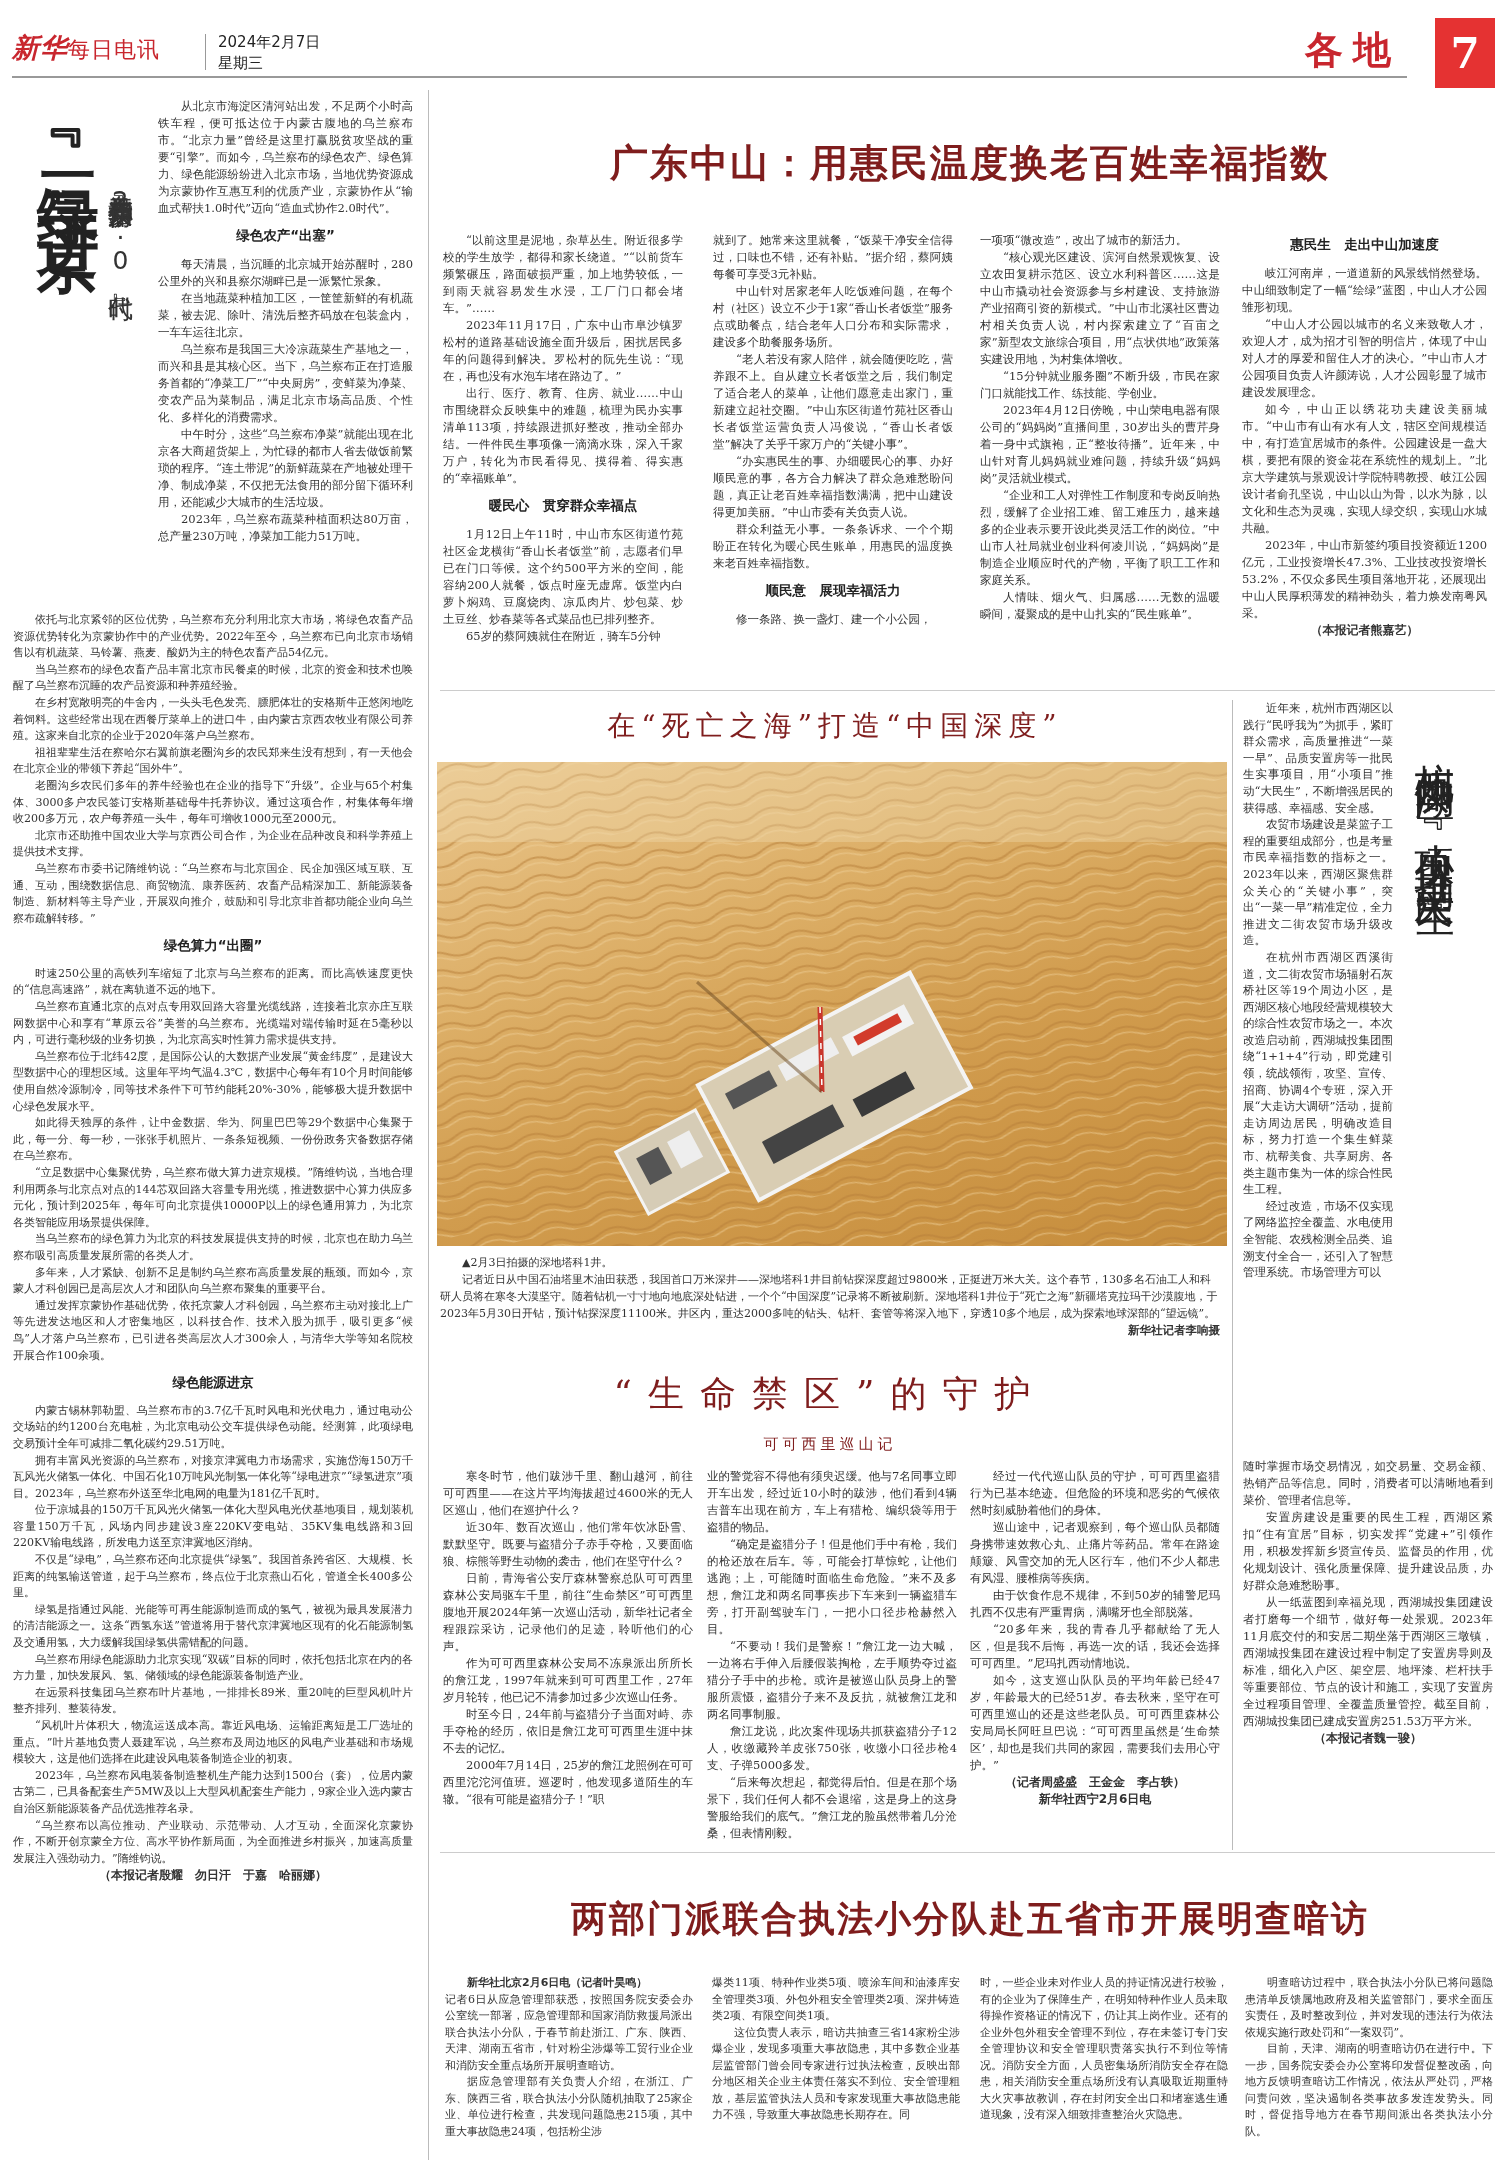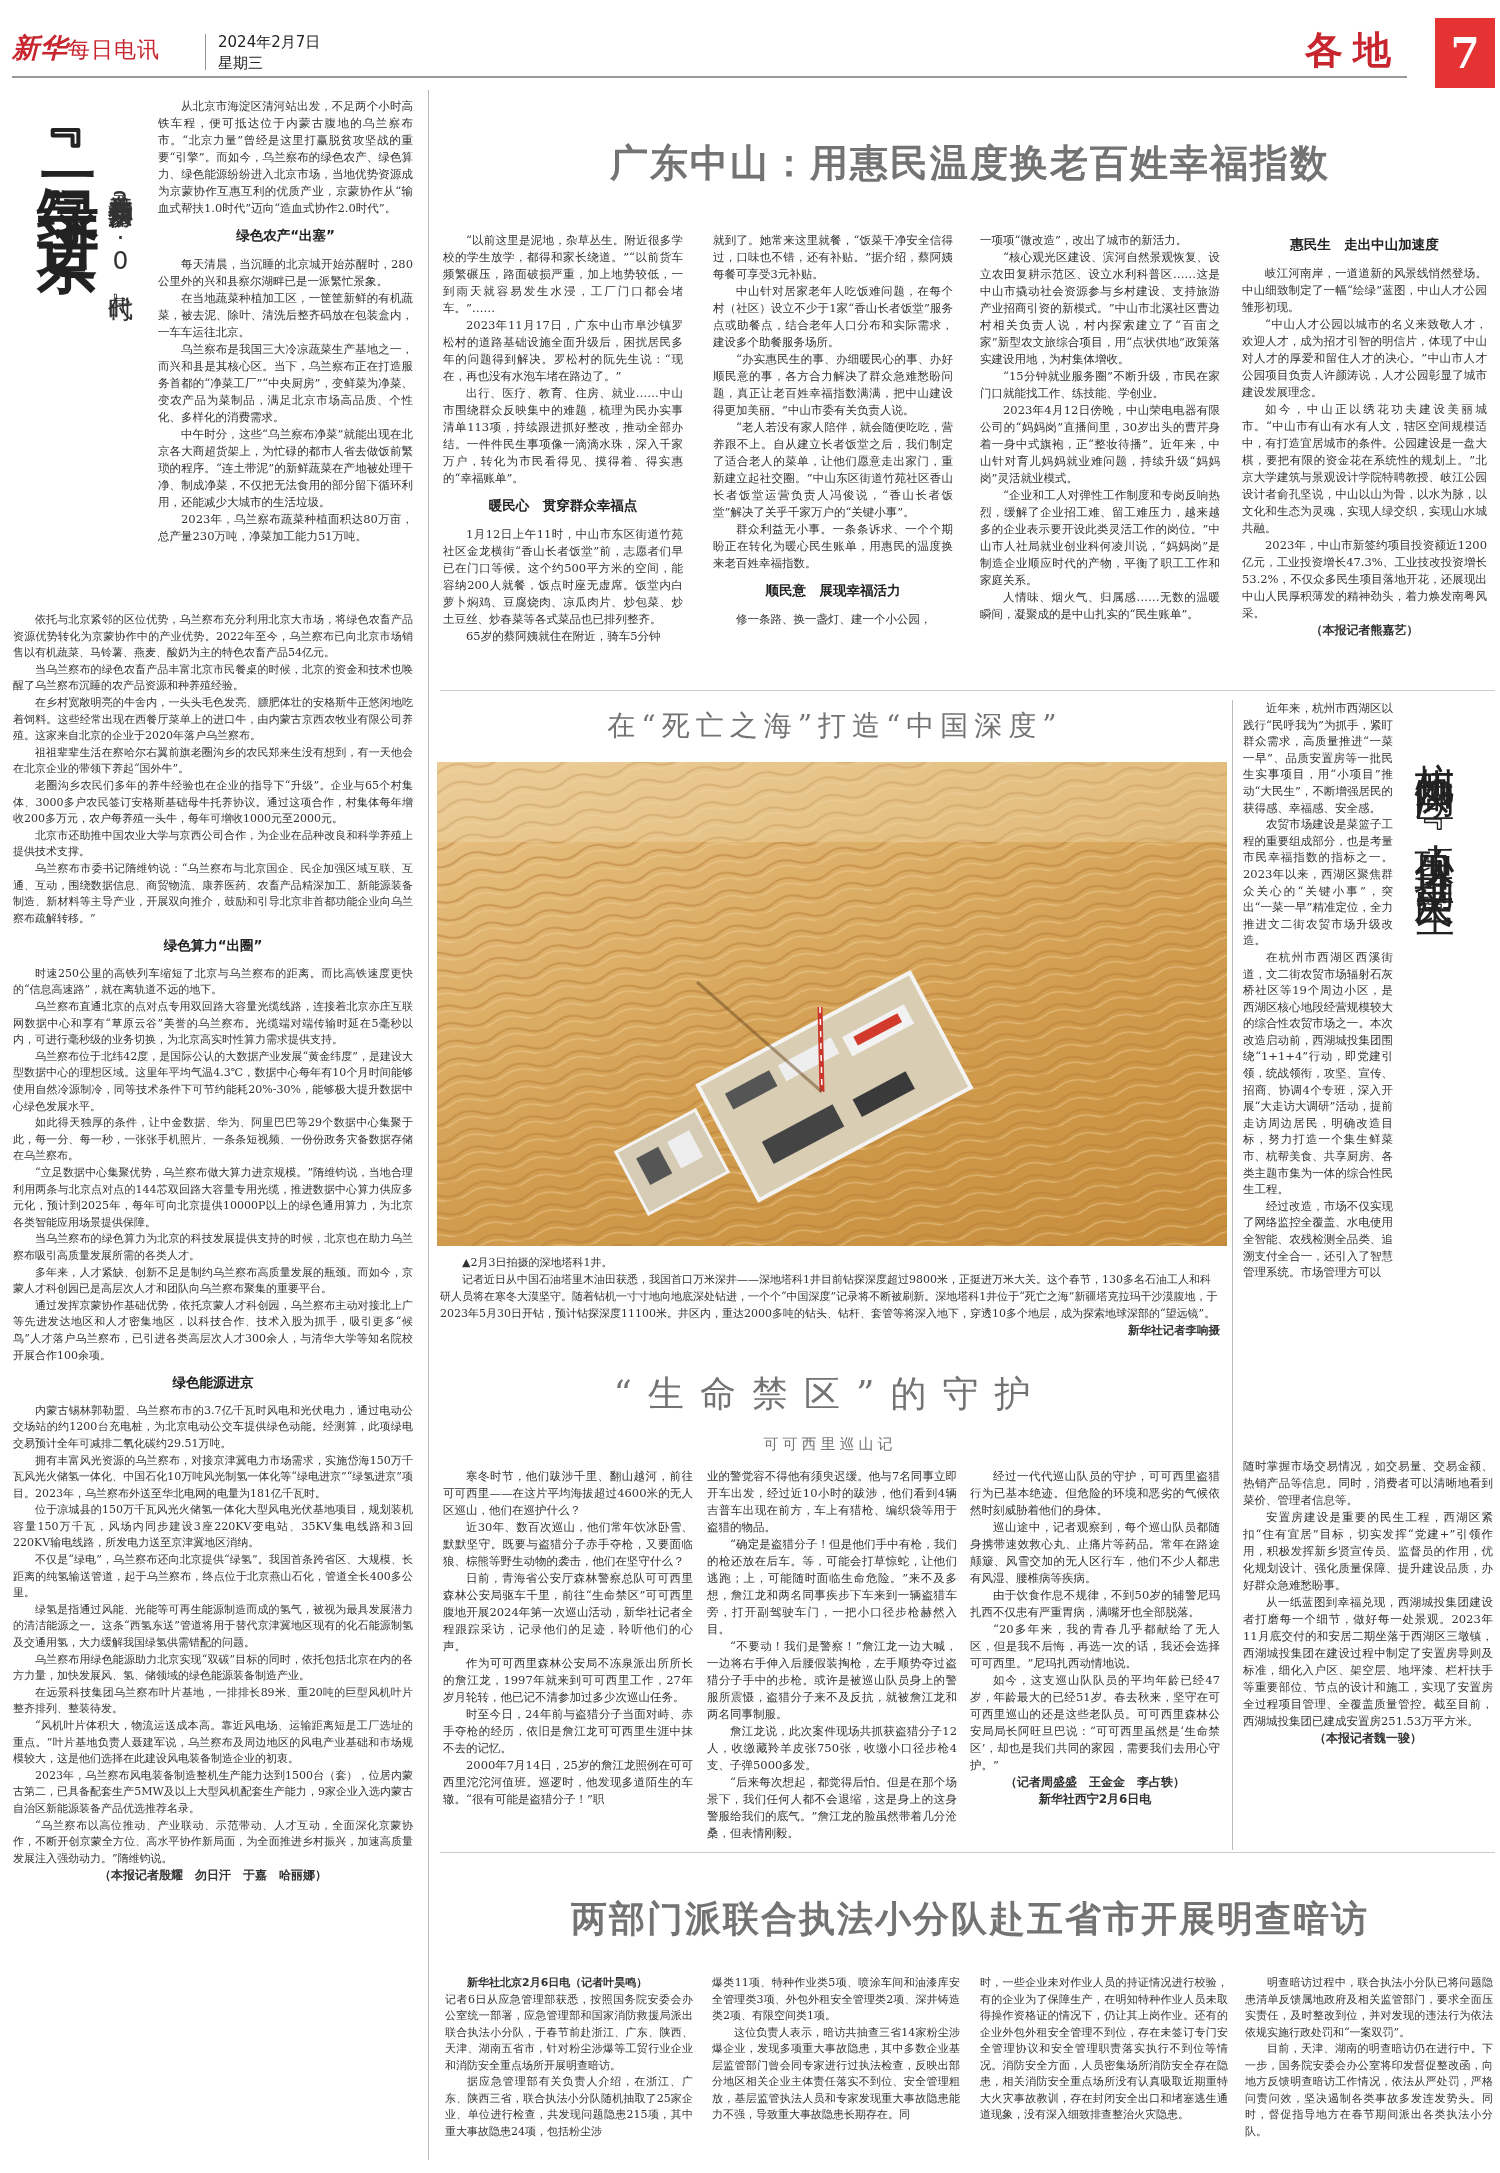--- a/index.html
+++ b/index.html
@@ -11,21 +11,21 @@
 .masthead-sep{left:205px;top:34px;width:1px;height:36px;background:#999}
 .masthead-date{left:218px;top:32px;font-family:"DejaVu Sans",sans-serif;font-size:15px;line-height:21px;color:#222}
 .masthead-rule{left:12px;top:76px;width:1395px;height:2px;background:#999}
 .section-name{left:1305px;top:25px;font-size:38px;color:#c8262e;letter-spacing:10px;font-weight:bold}
 .page-num{left:1435px;top:18px;width:60px;height:70px;background:#e53232;color:#fff;font-size:42px;font-weight:bold;display:flex;align-items:center;justify-content:center}
 .vtitle{writing-mode:vertical-rl;text-orientation:upright;font-weight:bold;color:#222}
 .body-text{font-size:11.5px;line-height:17px;color:#333;text-align:justify}
 .body-text p{text-indent:2em}
 .sub-head{font-family:"DejaVu Sans",sans-serif;font-weight:bold;text-align:center;font-size:13.5px;color:#222;margin:10px 0 12px}
 .byline{text-align:center;font-family:"DejaVu Sans",sans-serif;font-weight:bold;font-size:12px;color:#333}
-.headline{font-family:"DejaVu Serif",serif;font-weight:bold;color:#737373;text-align:center}
+.headline{font-family:"DejaVu Serif",serif;font-weight:bold;color:#7f1d1d;text-align:center}
 .rule-v{background:#bbb;width:1px}
 .photo{overflow:hidden;background:linear-gradient(160deg,#e9c489 0%,#dcae66 35%,#d19c4e 60%,#c68d3c 100%)}
 .caption{font-size:11px;line-height:17px;color:#333}
 .caption p{text-indent:2em}
 .credit{font-family:"DejaVu Sans",sans-serif;font-weight:bold;font-size:11.5px;text-align:right;color:#333}
 .col{position:absolute}
 </style>
 </head>
 <body>
 
@@ -93,22 +93,22 @@
   <p>“以前这里是泥地，杂草丛生。附近很多学校的学生放学，都得和家长绕道。”“以前货车频繁碾压，路面破损严重，加上地势较低，一到雨天就容易发生水浸，工厂门口都会堵车。”……</p>
   <p>2023年11月17日，广东中山市阜沙镇罗松村的道路基础设施全面升级后，困扰居民多年的问题得到解决。罗松村的阮先生说：“现在，再也没有水泡车堵在路边了。”</p>
   <p>出行、医疗、教育、住房、就业……中山市围绕群众反映集中的难题，梳理为民办实事清单113项，持续跟进抓好整改，推动全部办结。一件件民生事项像一滴滴水珠，深入千家万户，转化为市民看得见、摸得着、得实惠的“幸福账单”。</p>
   <div class="sub-head">暖民心　贯穿群众幸福点</div>
   <p>1月12日上午11时，中山市东区街道竹苑社区金龙横街“香山长者饭堂”前，志愿者们早已在门口等候。这个约500平方米的空间，能容纳200人就餐，饭点时座无虚席。饭堂内白萝卜焖鸡、豆腐烧肉、凉瓜肉片、炒包菜、炒土豆丝、炒春菜等各式菜品也已排列整齐。</p>
   <p>65岁的蔡阿姨就住在附近，骑车5分钟</p>
 </div>
 <div class="col body-text" style="left:713px;top:232px;width:240px">
   <p style="text-indent:0">就到了。她常来这里就餐，“饭菜干净安全信得过，口味也不错，还有补贴。”据介绍，蔡阿姨每餐可享受3元补贴。</p>
   <p>中山针对居家老年人吃饭难问题，在每个村（社区）设立不少于1家“香山长者饭堂”服务点或助餐点，结合老年人口分布和实际需求，建设多个助餐服务场所。</p>
+  <p>“老人若没有家人陪伴，就会随便吃吃，营养跟不上。自从建立长者饭堂之后，我们制定了适合老人的菜单，让他们愿意走出家门，重新建立起社交圈。”中山东区街道竹苑社区香山长者饭堂运营负责人冯俊说，“香山长者饭堂”解决了关乎千家万户的“关键小事”。</p>
   <p>“办实惠民生的事、办细暖民心的事、办好顺民意的事，各方合力解决了群众急难愁盼问题，真正让老百姓幸福指数满满，把中山建设得更加美丽。”中山市委有关负责人说。</p>
-  <p>“老人若没有家人陪伴，就会随便吃吃，营养跟不上。自从建立长者饭堂之后，我们制定了适合老人的菜单，让他们愿意走出家门，重新建立起社交圈。”中山东区街道竹苑社区香山长者饭堂运营负责人冯俊说，“香山长者饭堂”解决了关乎千家万户的“关键小事”。</p>
   <p>群众利益无小事。一条条诉求、一个个期盼正在转化为暖心民生账单，用惠民的温度换来老百姓幸福指数。</p>
   <div class="sub-head">顺民意　展现幸福活力</div>
   <p>修一条路、换一盏灯、建一个小公园，</p>
 </div>
 <div class="col body-text" style="left:980px;top:232px;width:240px">
   <p style="text-indent:0">一项项“微改造”，改出了城市的新活力。</p>
   <p>“核心观光区建设、滨河自然景观恢复、设立农田复耕示范区、设立水利科普区……这是中山市撬动社会资源参与乡村建设、支持旅游产业招商引资的新模式。”中山市北溪社区曹边村相关负责人说，村内探索建立了“百亩之家”新型农文旅综合项目，用“点状供地”政策落实建设用地，为村集体增收。</p>
   <p>“15分钟就业服务圈”不断升级，市民在家门口就能找工作、练技能、学创业。</p>
   <p>2023年4月12日傍晚，中山荣电电器有限公司的“妈妈岗”直播间里，30岁出头的曹芹身着一身中式旗袍，正“整妆待播”。近年来，中山针对育儿妈妈就业难问题，持续升级“妈妈岗”灵活就业模式。</p>
   <p>“企业和工人对弹性工作制度和专岗反响热烈，缓解了企业招工难、留工难压力，越来越多的企业表示要开设此类灵活工作的岗位。”中山市人社局就业创业科何凌川说，“妈妈岗”是制造企业顺应时代的产物，平衡了职工工作和家庭关系。</p>

